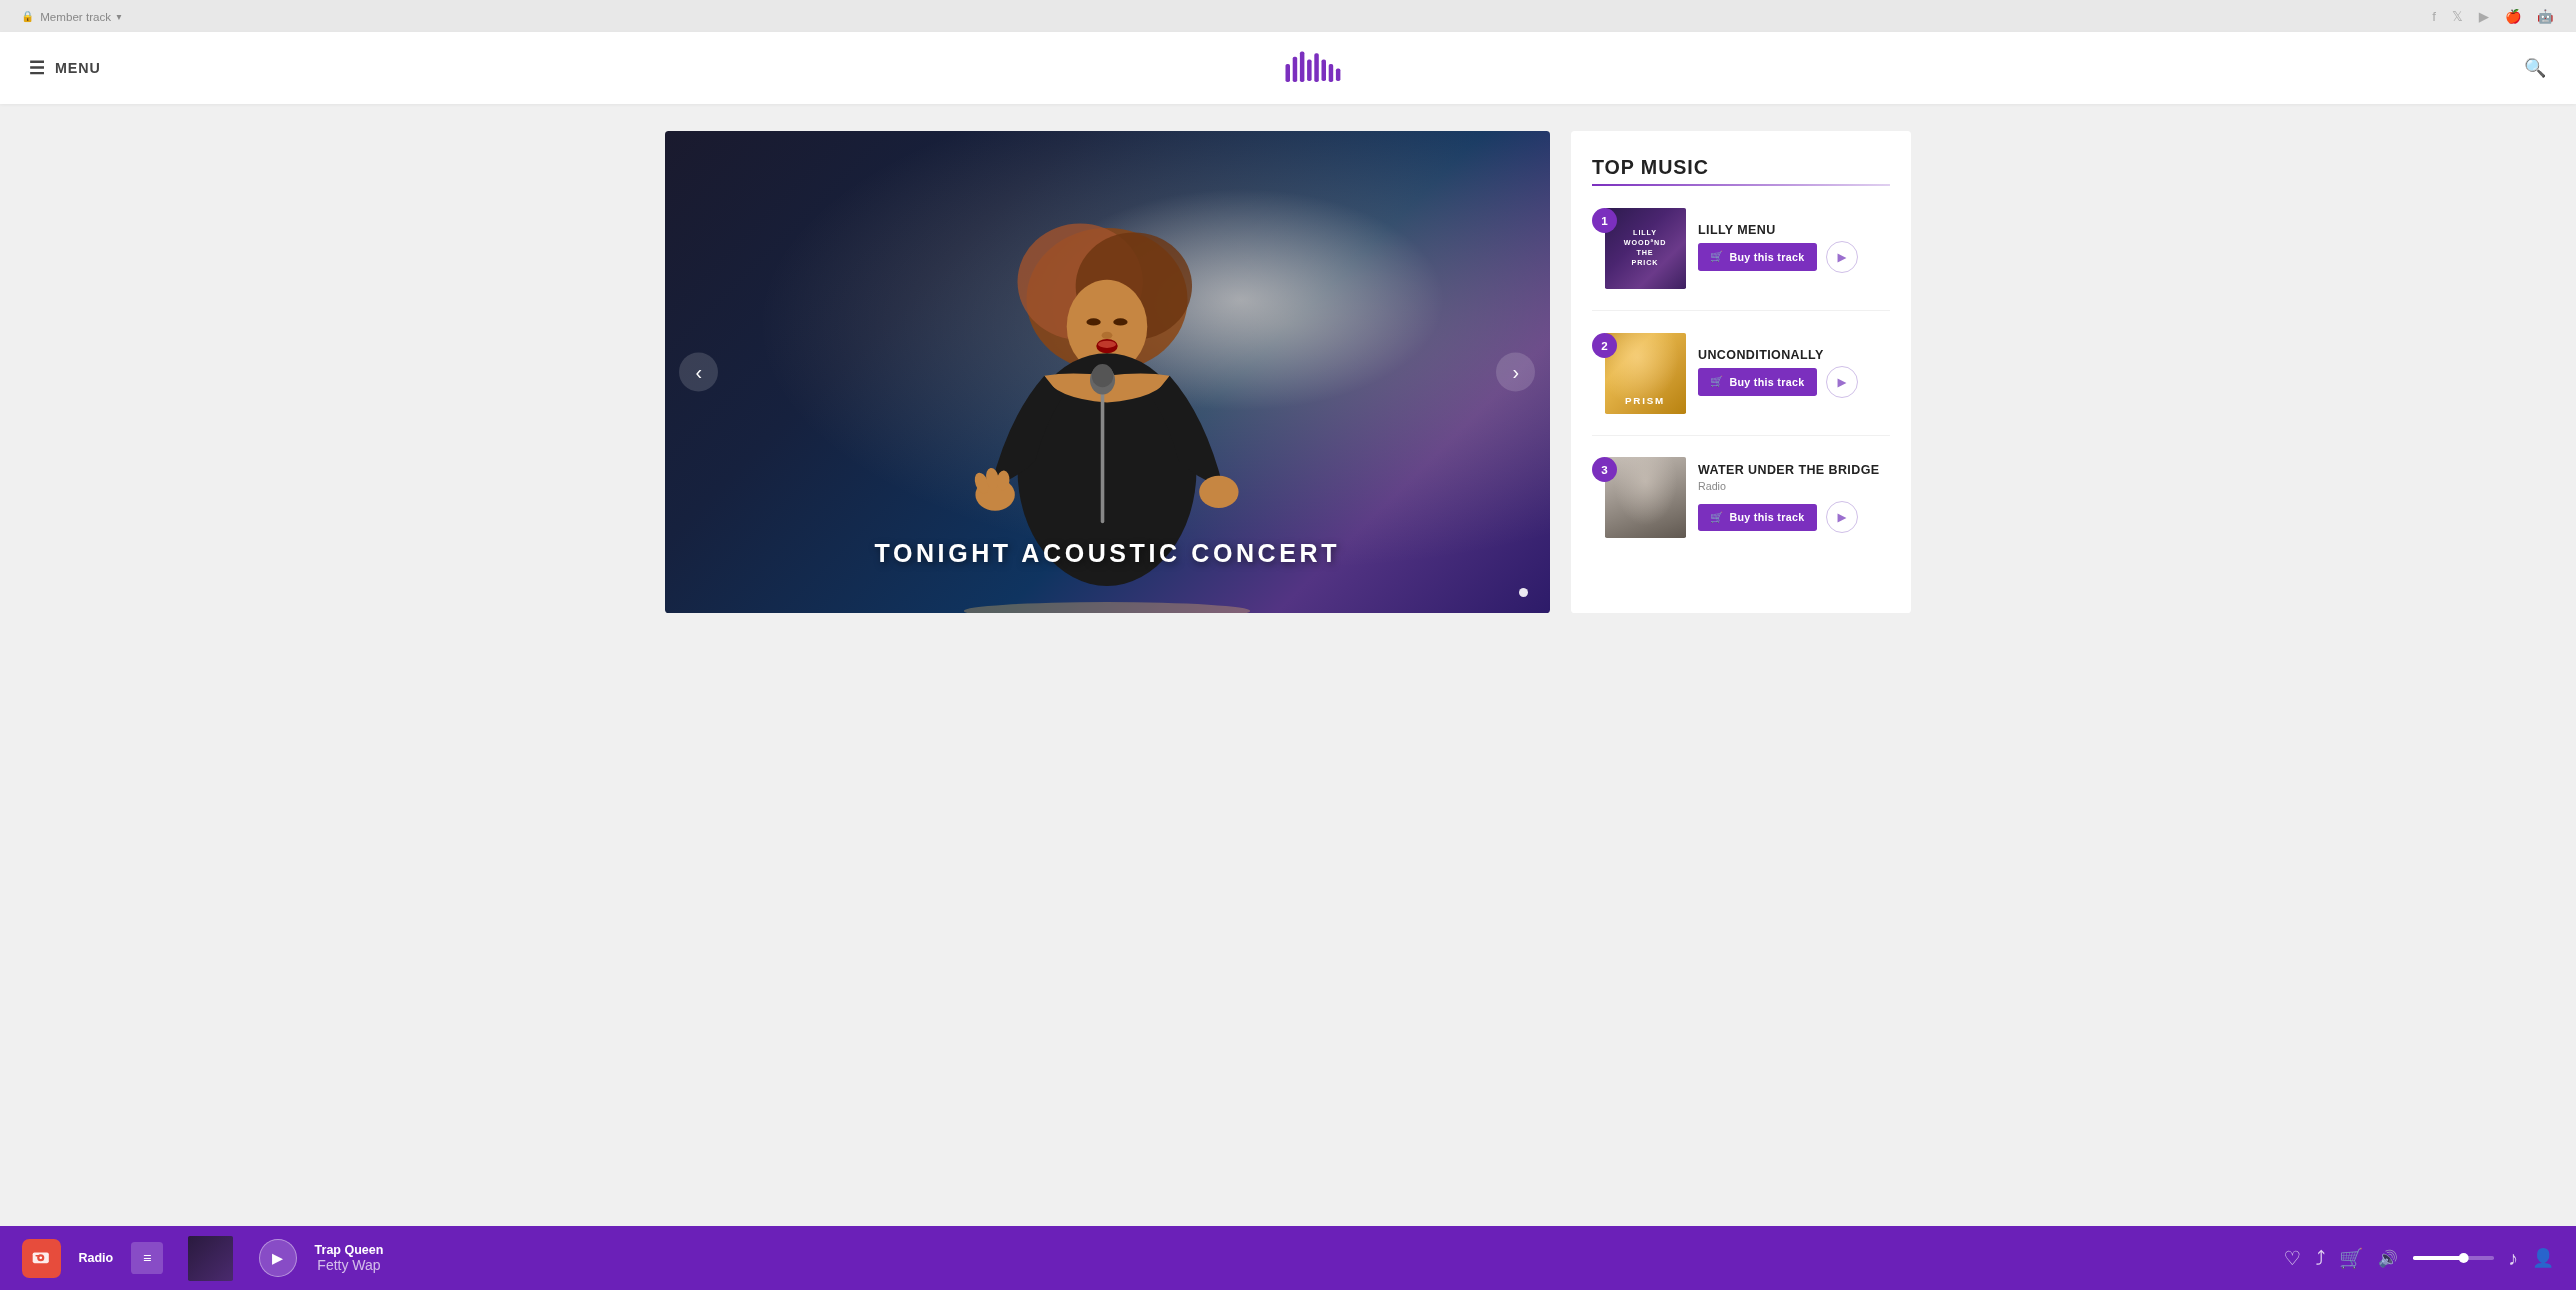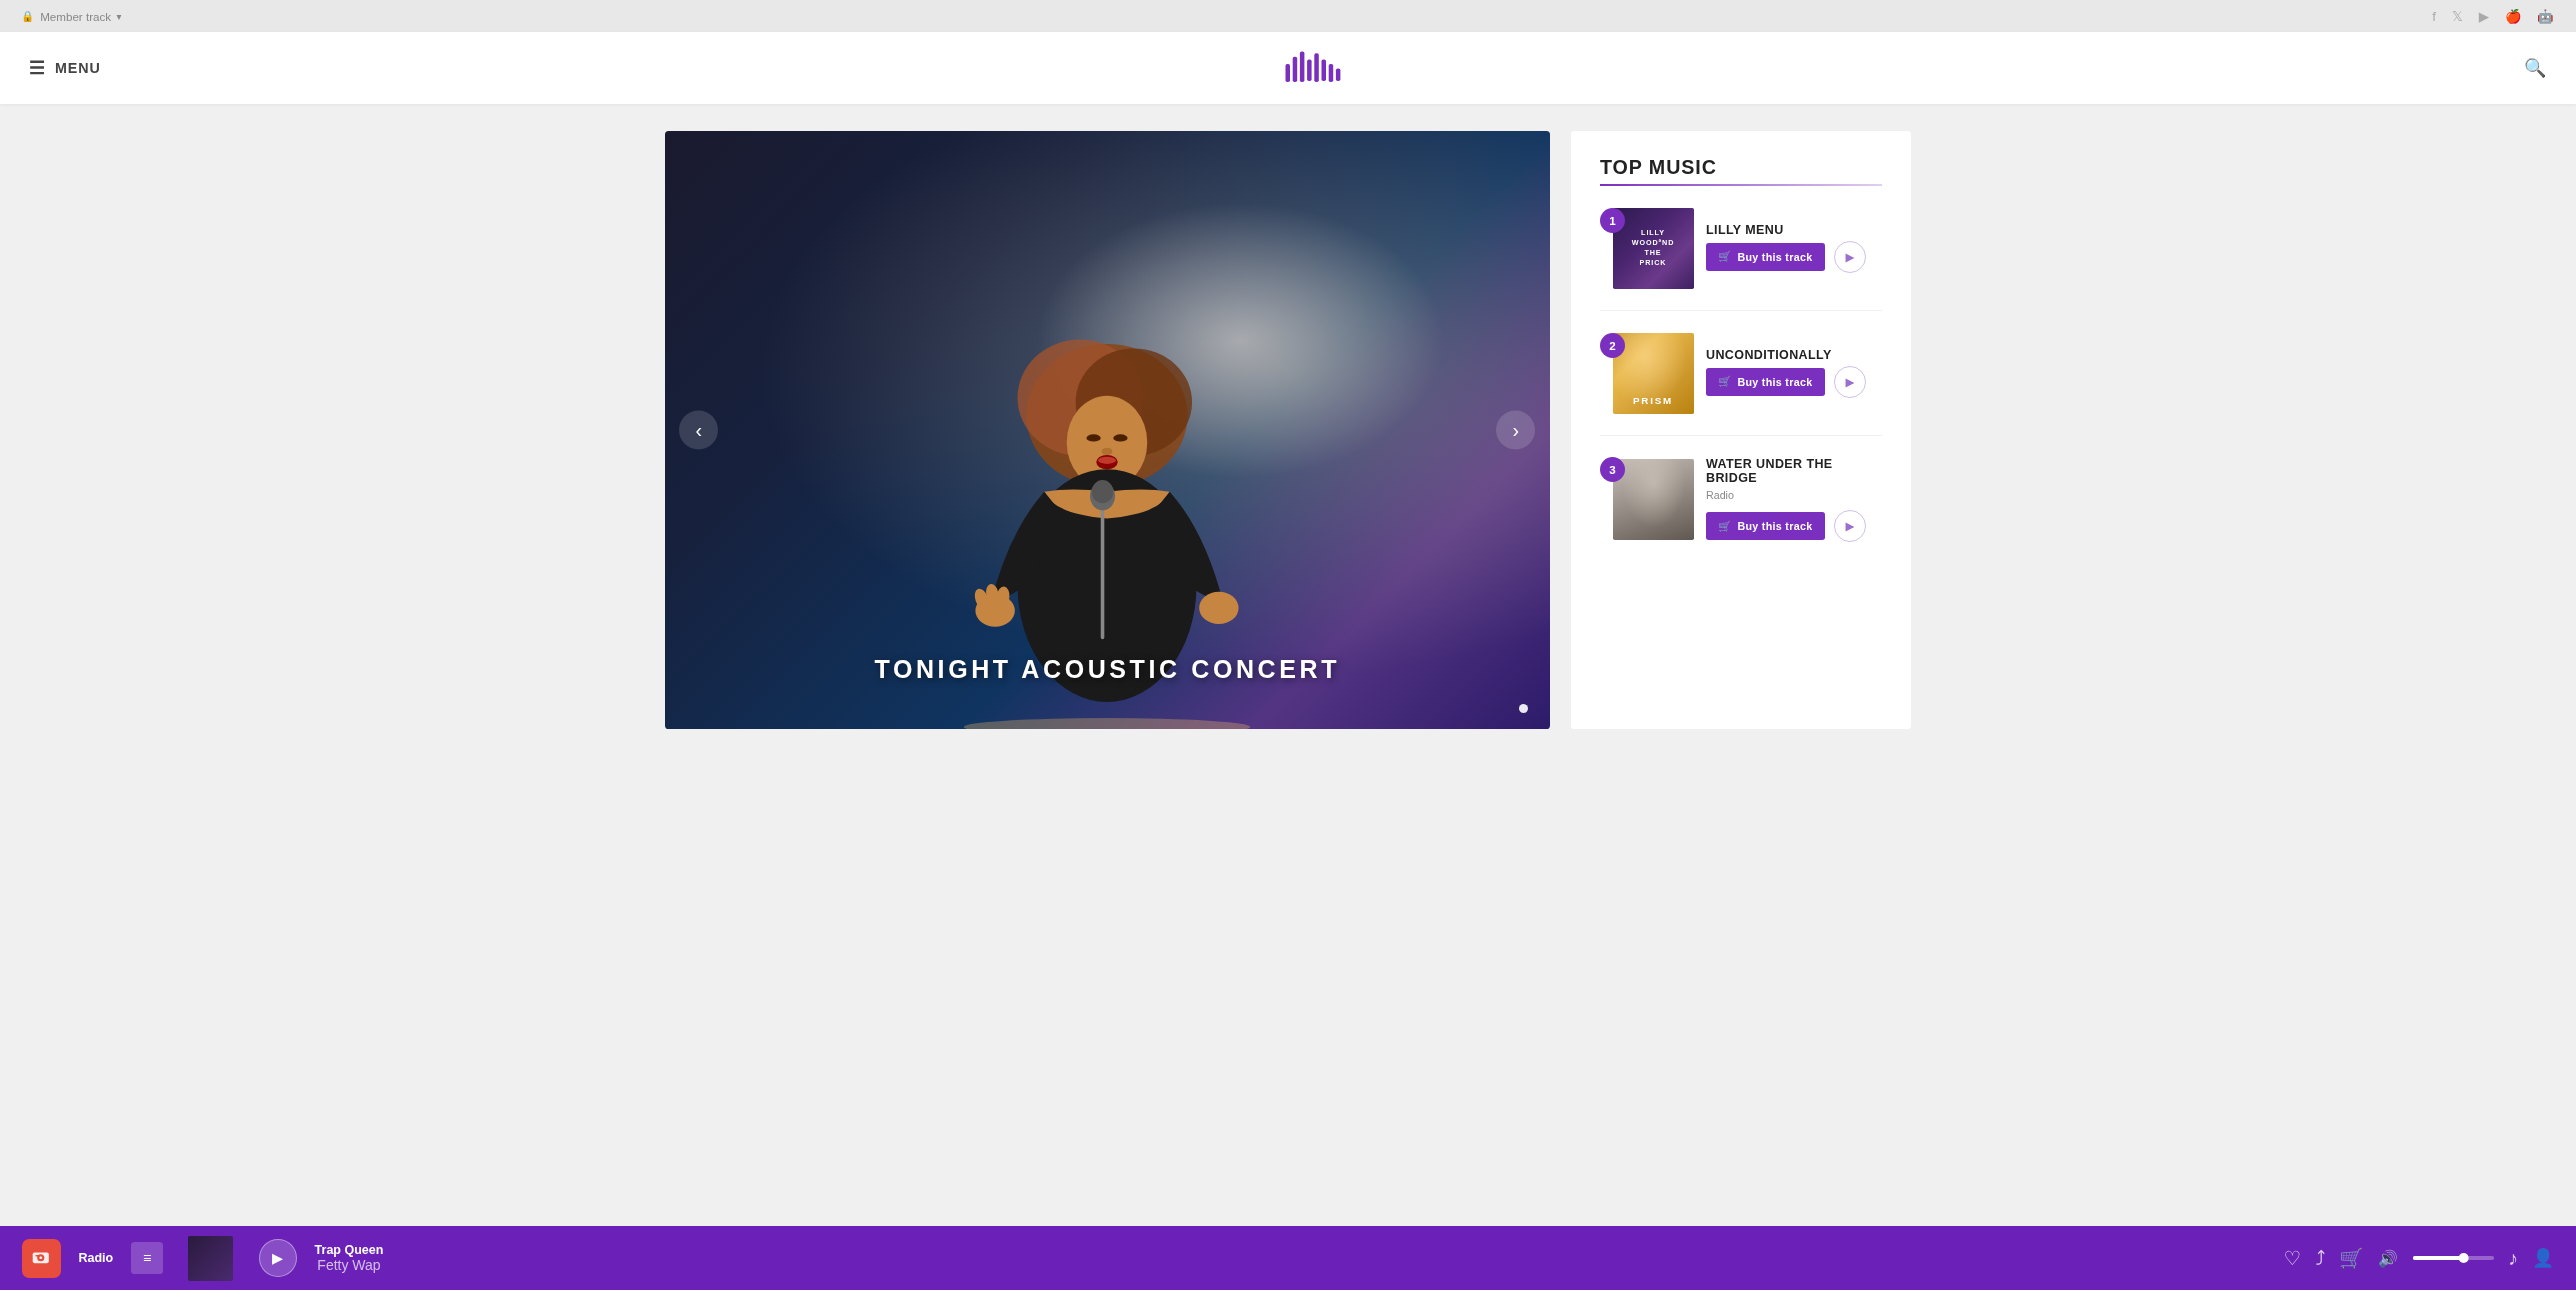--- a/index.html
+++ b/index.html
@@ -45,21 +45,21 @@
     
     .slider-section {
       flex: 1;
       min-width: 0;
       position: relative;
       border-radius: 3.6px;
       overflow: hidden;
     }
     .slider-img {
       width: 100%;
-      height: 598px;
+      height: 482px;
       background: linear-gradient(135deg, #1a1a2e 0%, #16213e 30%, #0f3460 60%, #533483 80%, #2d1b69 100%);
       position: relative;
       overflow: hidden;
       display: flex;
       align-items: flex-end;
     }
     
     .slider-img::before {
       content: '';
       position: absolute;
@@ -106,21 +106,21 @@
       display: flex; align-items: center; justify-content: center;
     }
     .slider-arrow.left { left: 14.3px; }
     .slider-arrow.right { right: 14.3px; }
 
     
     .top-music {
       width: 340px;
       background: #fff;
       border-radius: 3.6px;
-      padding: 25px 29px;
+      padding: 25px 21px;
       flex-shrink: 0;
     }
     .top-music-title {
       font-size: 19.7px;
       font-weight: 900;
       color: #222;
       letter-spacing: 0.9px;
       margin-bottom: 5.4px;
     }
     .top-music-divider {

